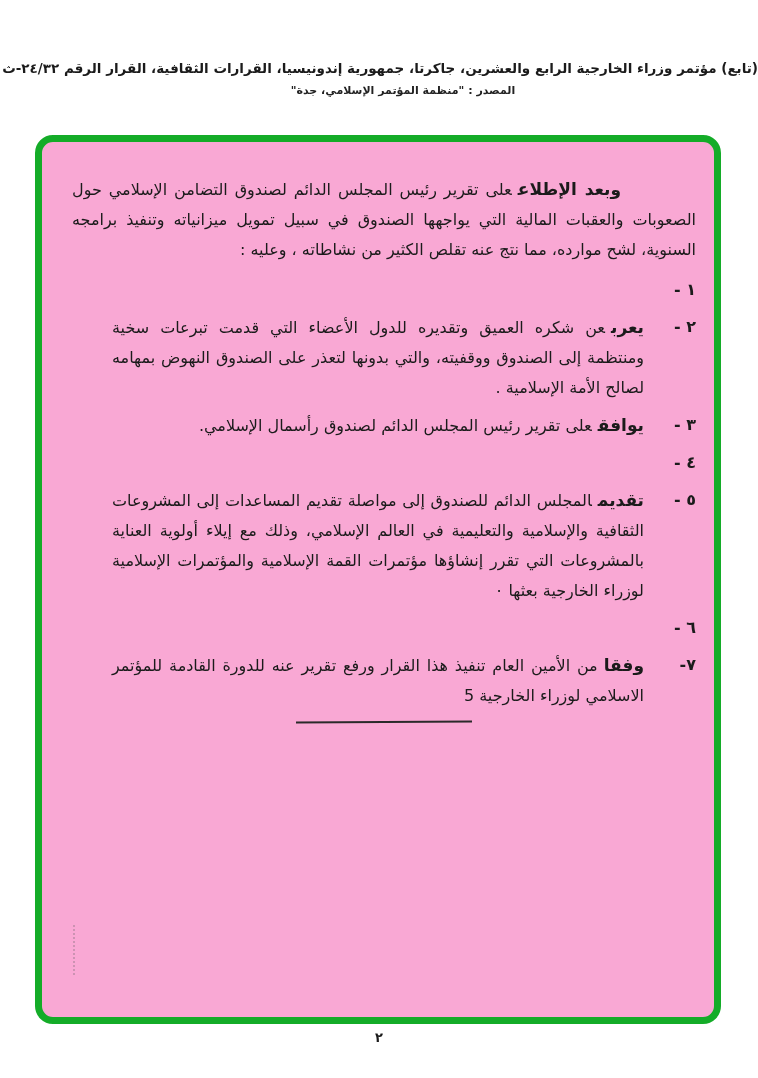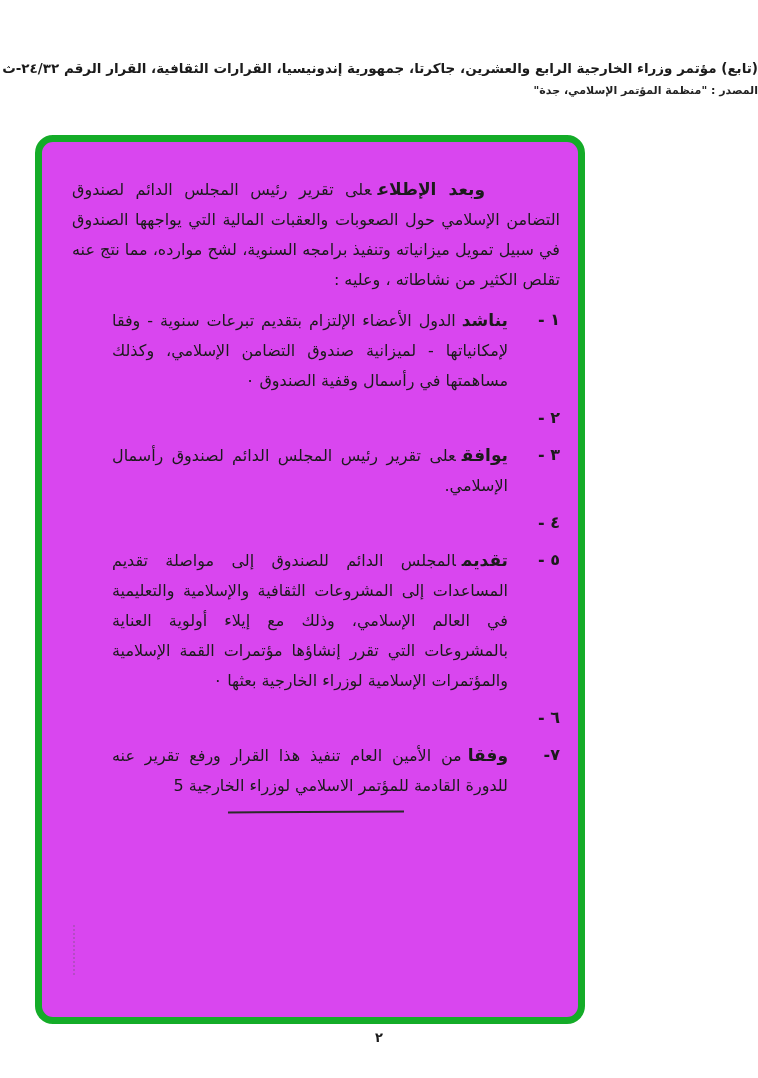--- a/index.html
+++ b/index.html
@@ -8,42 +8,43 @@
     width: 758px; height: 1078px;
     position: relative;
     font-family: "DejaVu Sans", sans-serif;
     color: #1b1b1b;
     direction: rtl;
     overflow: hidden;
   }
   .header {
     position: absolute;
     top: 60px; left: 0; right: 0;
+    text-align: center;
     direction: rtl;
     padding-left: 48px;
   }
   .header-line1 {
     font-size: 13.5px;
     font-weight: bold;
     letter-spacing: 0.2px;
     white-space: nowrap;
   }
   .header-line2 {
     margin-top: 8px;
     font-size: 11px;
     font-weight: bold;
     color: #222;
   }
   .resolution-box {
     position: absolute;
     left: 35px; top: 135px;
-    width: 550px; height: 889px;
+    width: 686px; height: 889px;
     border: 7px solid #14ac28;
     border-radius: 18px;
-    background: #d946ef;
+    background: #f9a8d4;
   }
   .content {
     direction: rtl;
     padding: 32px 18px 0 30px;
     font-size: 16px;
     line-height: 30px;
   }
   .opening {
     text-align: justify;
     text-indent: 75px;
@@ -97,25 +98,25 @@
   <div class="header-line2">المصدر :  "منظمة المؤتمر الإسلامي، جدة"</div>
 </div>
 
 <div class="resolution-box">
   <div class="content">
 
     <p class="opening"><span class="lead">وبعد الإطلاع</span><span>على تقرير رئيس المجلس الدائم لصندوق التضامن الإسلامي حول الصعوبات والعقبات المالية التي يواجهها الصندوق في سبيل تمويل ميزانياته وتنفيذ برامجه السنوية، لشح موارده، مما نتج عنه تقلص الكثير من نشاطاته ، وعليه :</span></p>
 
     <div class="item">
       <div class="item-num">١ -</div>
-      <div class="item-text"><span class="lead">يناشد</span><span>الدول الأعضاء الإلتزام بتقديم تبرعات سنوية - وفقا لإمكانياتها - لميزانية صندوق التضامن الإسلامي، وكذلك مساهمتها في رأسمال وقفية الصندوق ٠</span></div>
     </div>
 
     <div class="item">
       <div class="item-num">٢ -</div>
+      <div class="item-text"><span class="lead">يعرب</span><span>عن شكره العميق وتقديره للدول الأعضاء التي قدمت تبرعات سخية ومنتظمة إلى الصندوق ووقفيته، والتي بدونها لتعذر على الصندوق النهوض بمهامه لصالح الأمة الإسلامية .</span></div>
     </div>
 
     <div class="item">
       <div class="item-num">٣ -</div>
       <div class="item-text"><span class="lead">يوافق</span><span>على تقرير رئيس المجلس الدائم لصندوق رأسمال الإسلامي.</span></div>
     </div>
 
     <div class="item">
       <div class="item-num">٤ -</div>
     </div>

